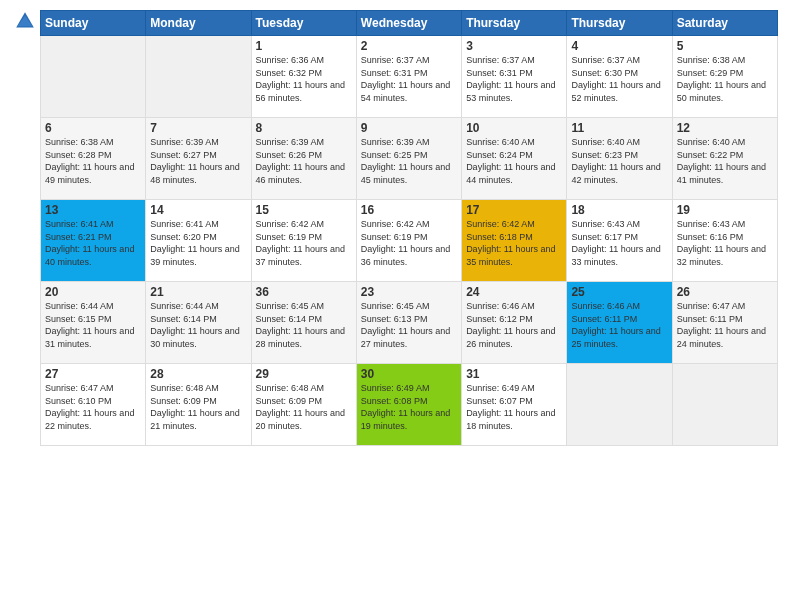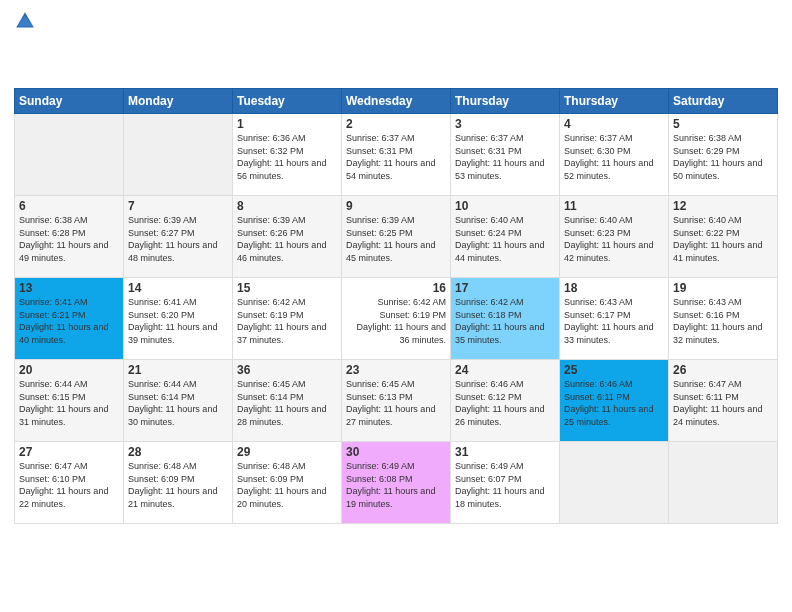--- a/index.html
+++ b/index.html
@@ -8,22 +8,21 @@
       background: #fff;
       width: 792px;
       height: 612px;
       overflow: hidden;
     }
     .page {
       width: 792px;
       height: 436px;
       padding: 10px 14px 10px 14px;
       display: flex;
-      flex-direction: column;
-      gap: 48px;
+      flex-direction: row;
     }
     .header {
       display: flex;
       justify-content: space-between;
       align-items: flex-start;
       margin-bottom: 8px;
     }
     .logo {
       display: flex;
       align-items: center;
@@ -138,38 +137,38 @@
           <td style="background: rgb(245, 245, 245);"><span class="day-number">8</span><span class="day-info">Sunrise: 6:39 AM<br>Sunset: 6:26 PM<br>Daylight: 11 hours and 46 minutes.</span></td>
           <td style="background: rgb(245, 245, 245);"><span class="day-number">9</span><span class="day-info">Sunrise: 6:39 AM<br>Sunset: 6:25 PM<br>Daylight: 11 hours and 45 minutes.</span></td>
           <td style="background: rgb(245, 245, 245);"><span class="day-number">10</span><span class="day-info">Sunrise: 6:40 AM<br>Sunset: 6:24 PM<br>Daylight: 11 hours and 44 minutes.</span></td>
           <td style="background: rgb(245, 245, 245); margin-top: 40px;"><span class="day-number">11</span><span class="day-info">Sunrise: 6:40 AM<br>Sunset: 6:23 PM<br>Daylight: 11 hours and 42 minutes.</span></td>
           <td style="background: rgb(245, 245, 245);"><span class="day-number">12</span><span class="day-info">Sunrise: 6:40 AM<br>Sunset: 6:22 PM<br>Daylight: 11 hours and 41 minutes.</span></td>
         </tr>
         <tr>
           <td style="background: #0ea5e9;"><span class="day-number">13</span><span class="day-info">Sunrise: 6:41 AM<br>Sunset: 6:21 PM<br>Daylight: 11 hours and 40 minutes.</span></td>
           <td style="background: rgb(255, 255, 255);"><span class="day-number">14</span><span class="day-info">Sunrise: 6:41 AM<br>Sunset: 6:20 PM<br>Daylight: 11 hours and 39 minutes.</span></td>
           <td style="background: rgb(255, 255, 255);"><span class="day-number">15</span><span class="day-info">Sunrise: 6:42 AM<br>Sunset: 6:19 PM<br>Daylight: 11 hours and 37 minutes.</span></td>
-          <td style="background: rgb(255, 255, 255); text-align: right;"><span class="day-number">16</span><span class="day-info">Sunrise: 6:42 AM<br>Sunset: 6:19 PM<br>Daylight: 11 hours and 36 minutes.</span></td>
-          <td style="background: #7dd3fc;"><span class="day-number">17</span><span class="day-info">Sunrise: 6:42 AM<br>Sunset: 6:18 PM<br>Daylight: 11 hours and 35 minutes.</span></td>
+          <td style="background: rgb(255, 255, 255);"><span class="day-number">16</span><span class="day-info">Sunrise: 6:42 AM<br>Sunset: 6:19 PM<br>Daylight: 11 hours and 36 minutes.</span></td>
+          <td style="background: #eab308;"><span class="day-number">17</span><span class="day-info">Sunrise: 6:42 AM<br>Sunset: 6:18 PM<br>Daylight: 11 hours and 35 minutes.</span></td>
           <td style="background: rgb(255, 255, 255);"><span class="day-number">18</span><span class="day-info">Sunrise: 6:43 AM<br>Sunset: 6:17 PM<br>Daylight: 11 hours and 33 minutes.</span></td>
           <td style="background: rgb(255, 255, 255);"><span class="day-number">19</span><span class="day-info">Sunrise: 6:43 AM<br>Sunset: 6:16 PM<br>Daylight: 11 hours and 32 minutes.</span></td>
         </tr>
         <tr>
           <td style="background: rgb(245, 245, 245);"><span class="day-number">20</span><span class="day-info">Sunrise: 6:44 AM<br>Sunset: 6:15 PM<br>Daylight: 11 hours and 31 minutes.</span></td>
           <td style="background: rgb(245, 245, 245);"><span class="day-number">21</span><span class="day-info">Sunrise: 6:44 AM<br>Sunset: 6:14 PM<br>Daylight: 11 hours and 30 minutes.</span></td>
           <td style="background: rgb(245, 245, 245);"><span class="day-number">36</span><span class="day-info">Sunrise: 6:45 AM<br>Sunset: 6:14 PM<br>Daylight: 11 hours and 28 minutes.</span></td>
           <td style="background: rgb(245, 245, 245);"><span class="day-number">23</span><span class="day-info">Sunrise: 6:45 AM<br>Sunset: 6:13 PM<br>Daylight: 11 hours and 27 minutes.</span></td>
           <td style="background: rgb(245, 245, 245);"><span class="day-number">24</span><span class="day-info">Sunrise: 6:46 AM<br>Sunset: 6:12 PM<br>Daylight: 11 hours and 26 minutes.</span></td>
           <td style="background: #0ea5e9; margin-top: 48px;"><span class="day-number">25</span><span class="day-info">Sunrise: 6:46 AM<br>Sunset: 6:11 PM<br>Daylight: 11 hours and 25 minutes.</span></td>
           <td style="background: rgb(245, 245, 245);"><span class="day-number">26</span><span class="day-info">Sunrise: 6:47 AM<br>Sunset: 6:11 PM<br>Daylight: 11 hours and 24 minutes.</span></td>
         </tr>
         <tr>
           <td style="background: rgb(255, 255, 255);"><span class="day-number">27</span><span class="day-info">Sunrise: 6:47 AM<br>Sunset: 6:10 PM<br>Daylight: 11 hours and 22 minutes.</span></td>
           <td style="background: rgb(255, 255, 255); margin-top: 42px;"><span class="day-number">28</span><span class="day-info">Sunrise: 6:48 AM<br>Sunset: 6:09 PM<br>Daylight: 11 hours and 21 minutes.</span></td>
           <td style="background: rgb(255, 255, 255);"><span class="day-number">29</span><span class="day-info">Sunrise: 6:48 AM<br>Sunset: 6:09 PM<br>Daylight: 11 hours and 20 minutes.</span></td>
-          <td style="background: #f0abfc;"><span class="day-number">30</span><span class="day-info">Sunrise: 6:49 AM<br>Sunset: 6:08 PM<br>Daylight: 11 hours and 19 minutes.</span></td>
+          <td style="background: #84cc16;"><span class="day-number">30</span><span class="day-info">Sunrise: 6:49 AM<br>Sunset: 6:08 PM<br>Daylight: 11 hours and 19 minutes.</span></td>
           <td style="background: rgb(255, 255, 255);"><span class="day-number">31</span><span class="day-info">Sunrise: 6:49 AM<br>Sunset: 6:07 PM<br>Daylight: 11 hours and 18 minutes.</span></td>
           <td class="empty"></td>
           <td class="empty"></td>
         </tr>
       </tbody>
   </table>
 </div>
 
 </body></html>

